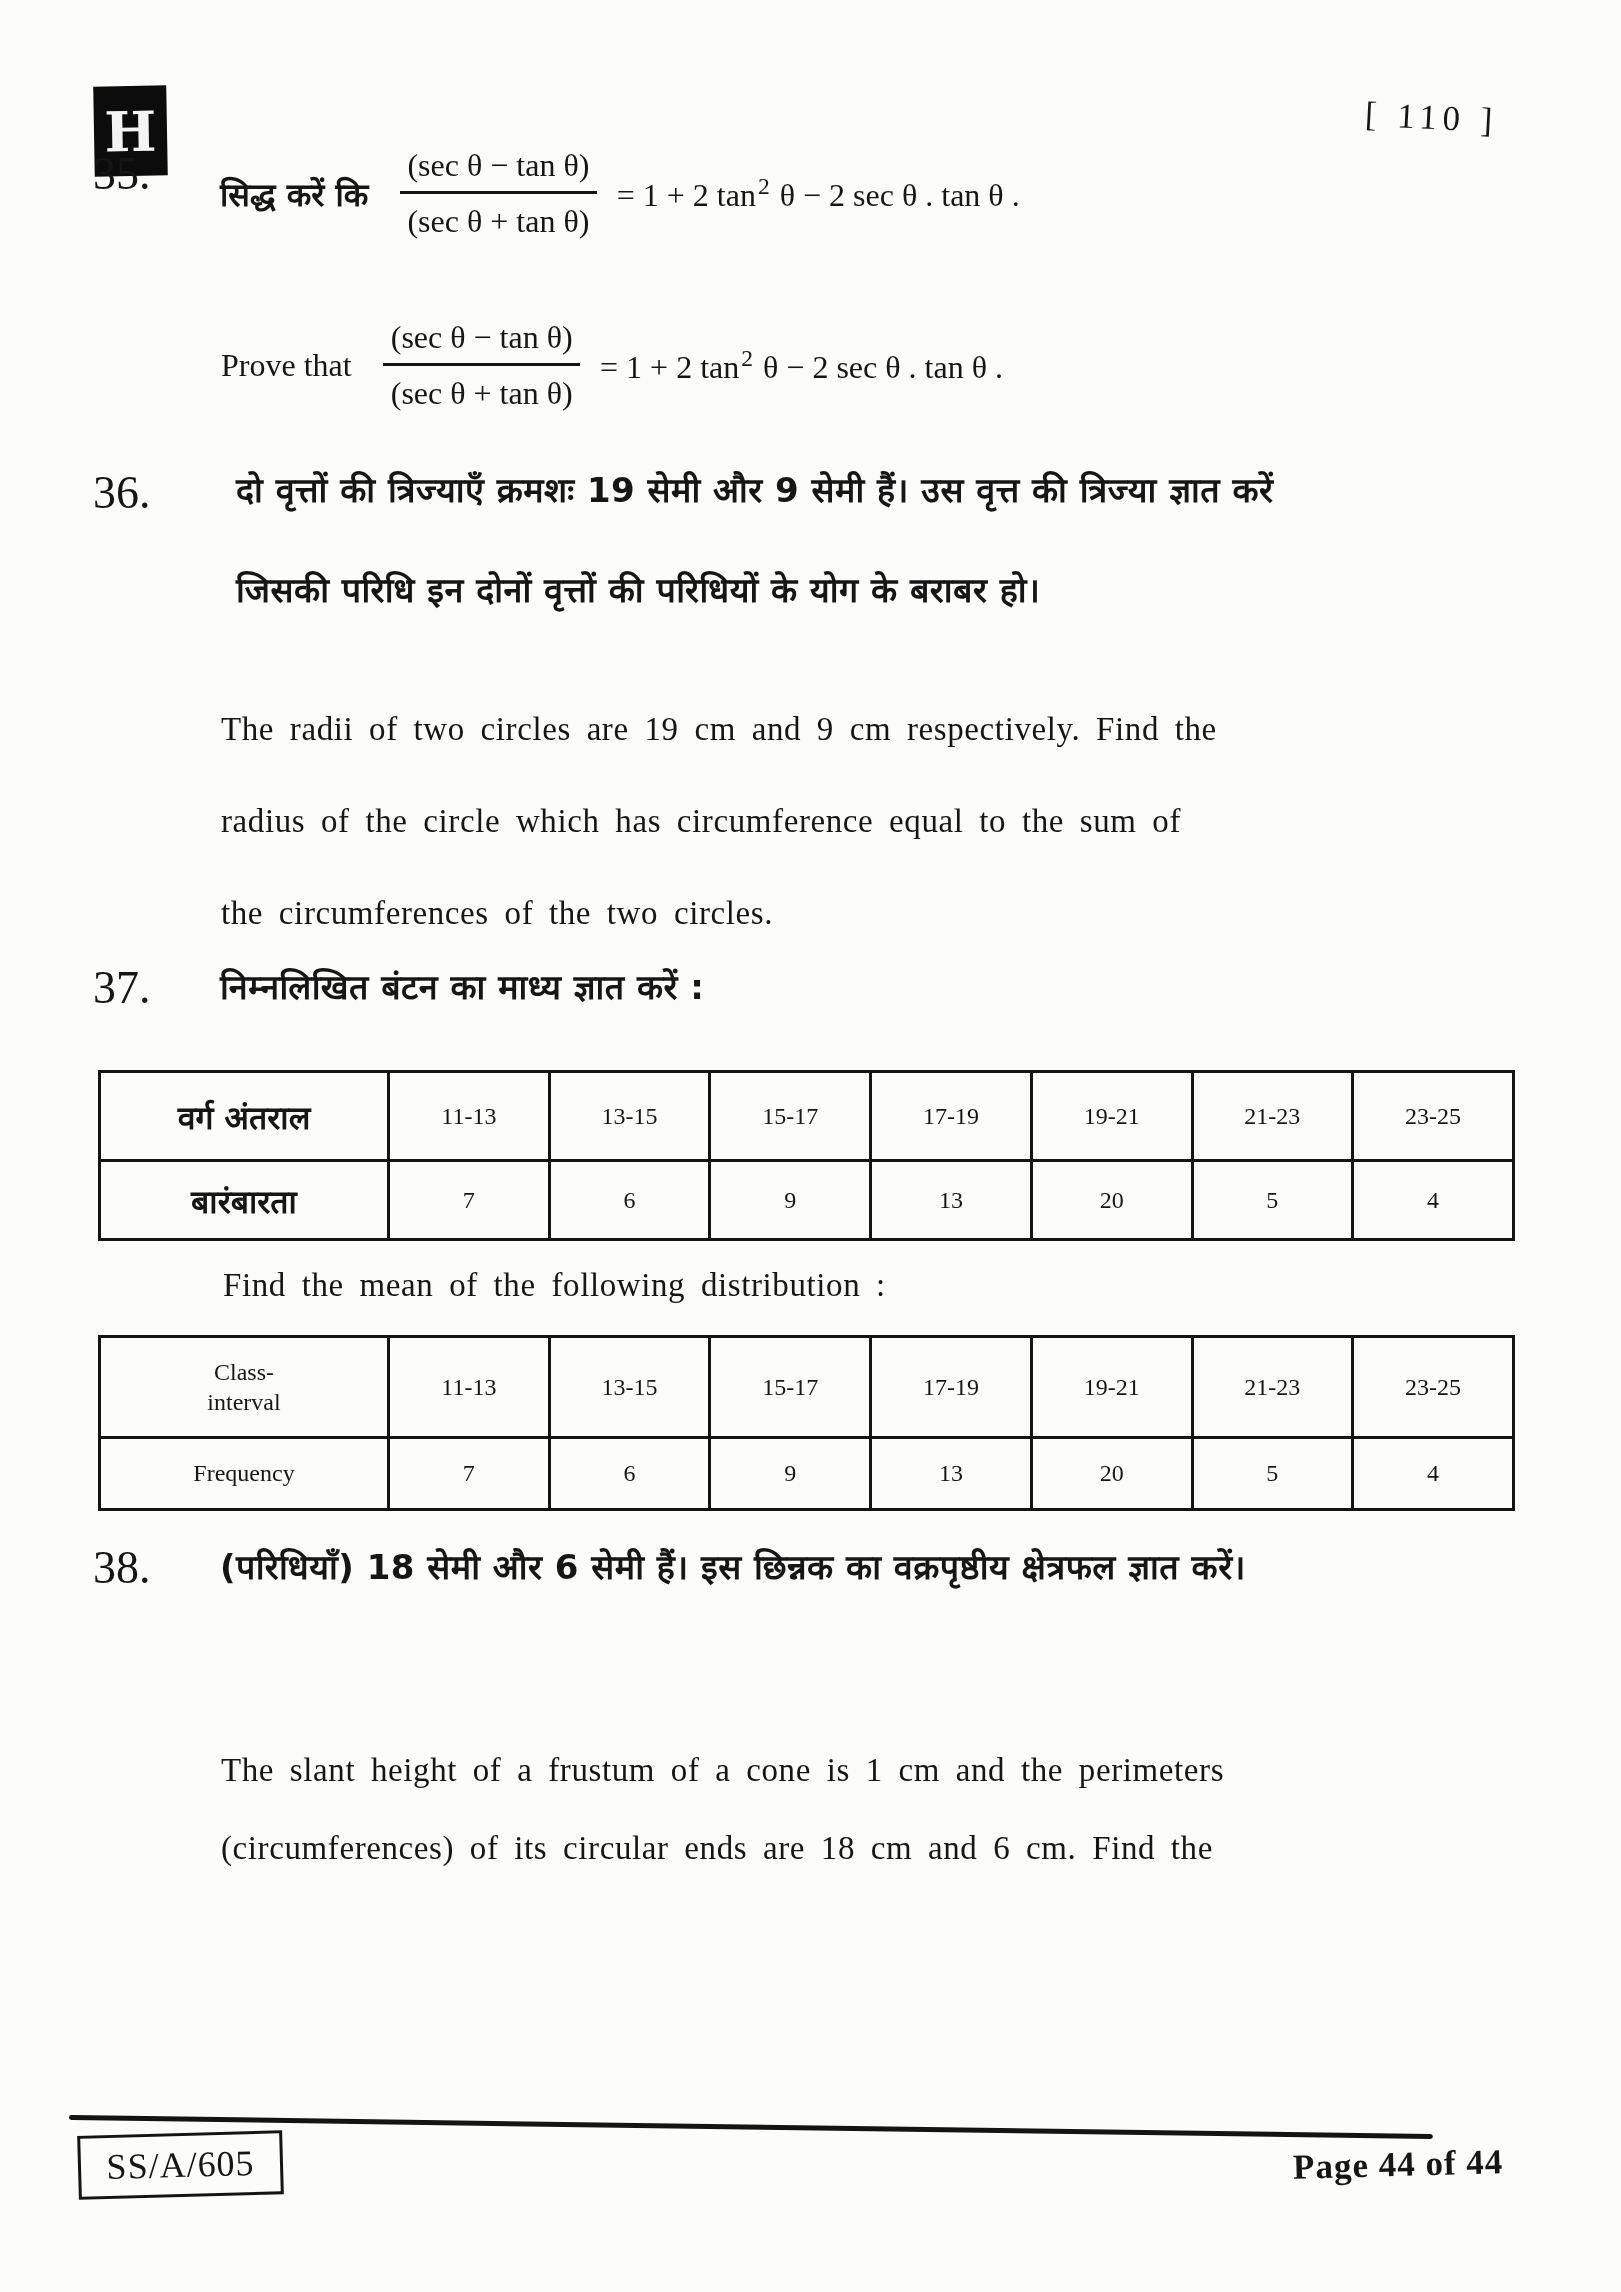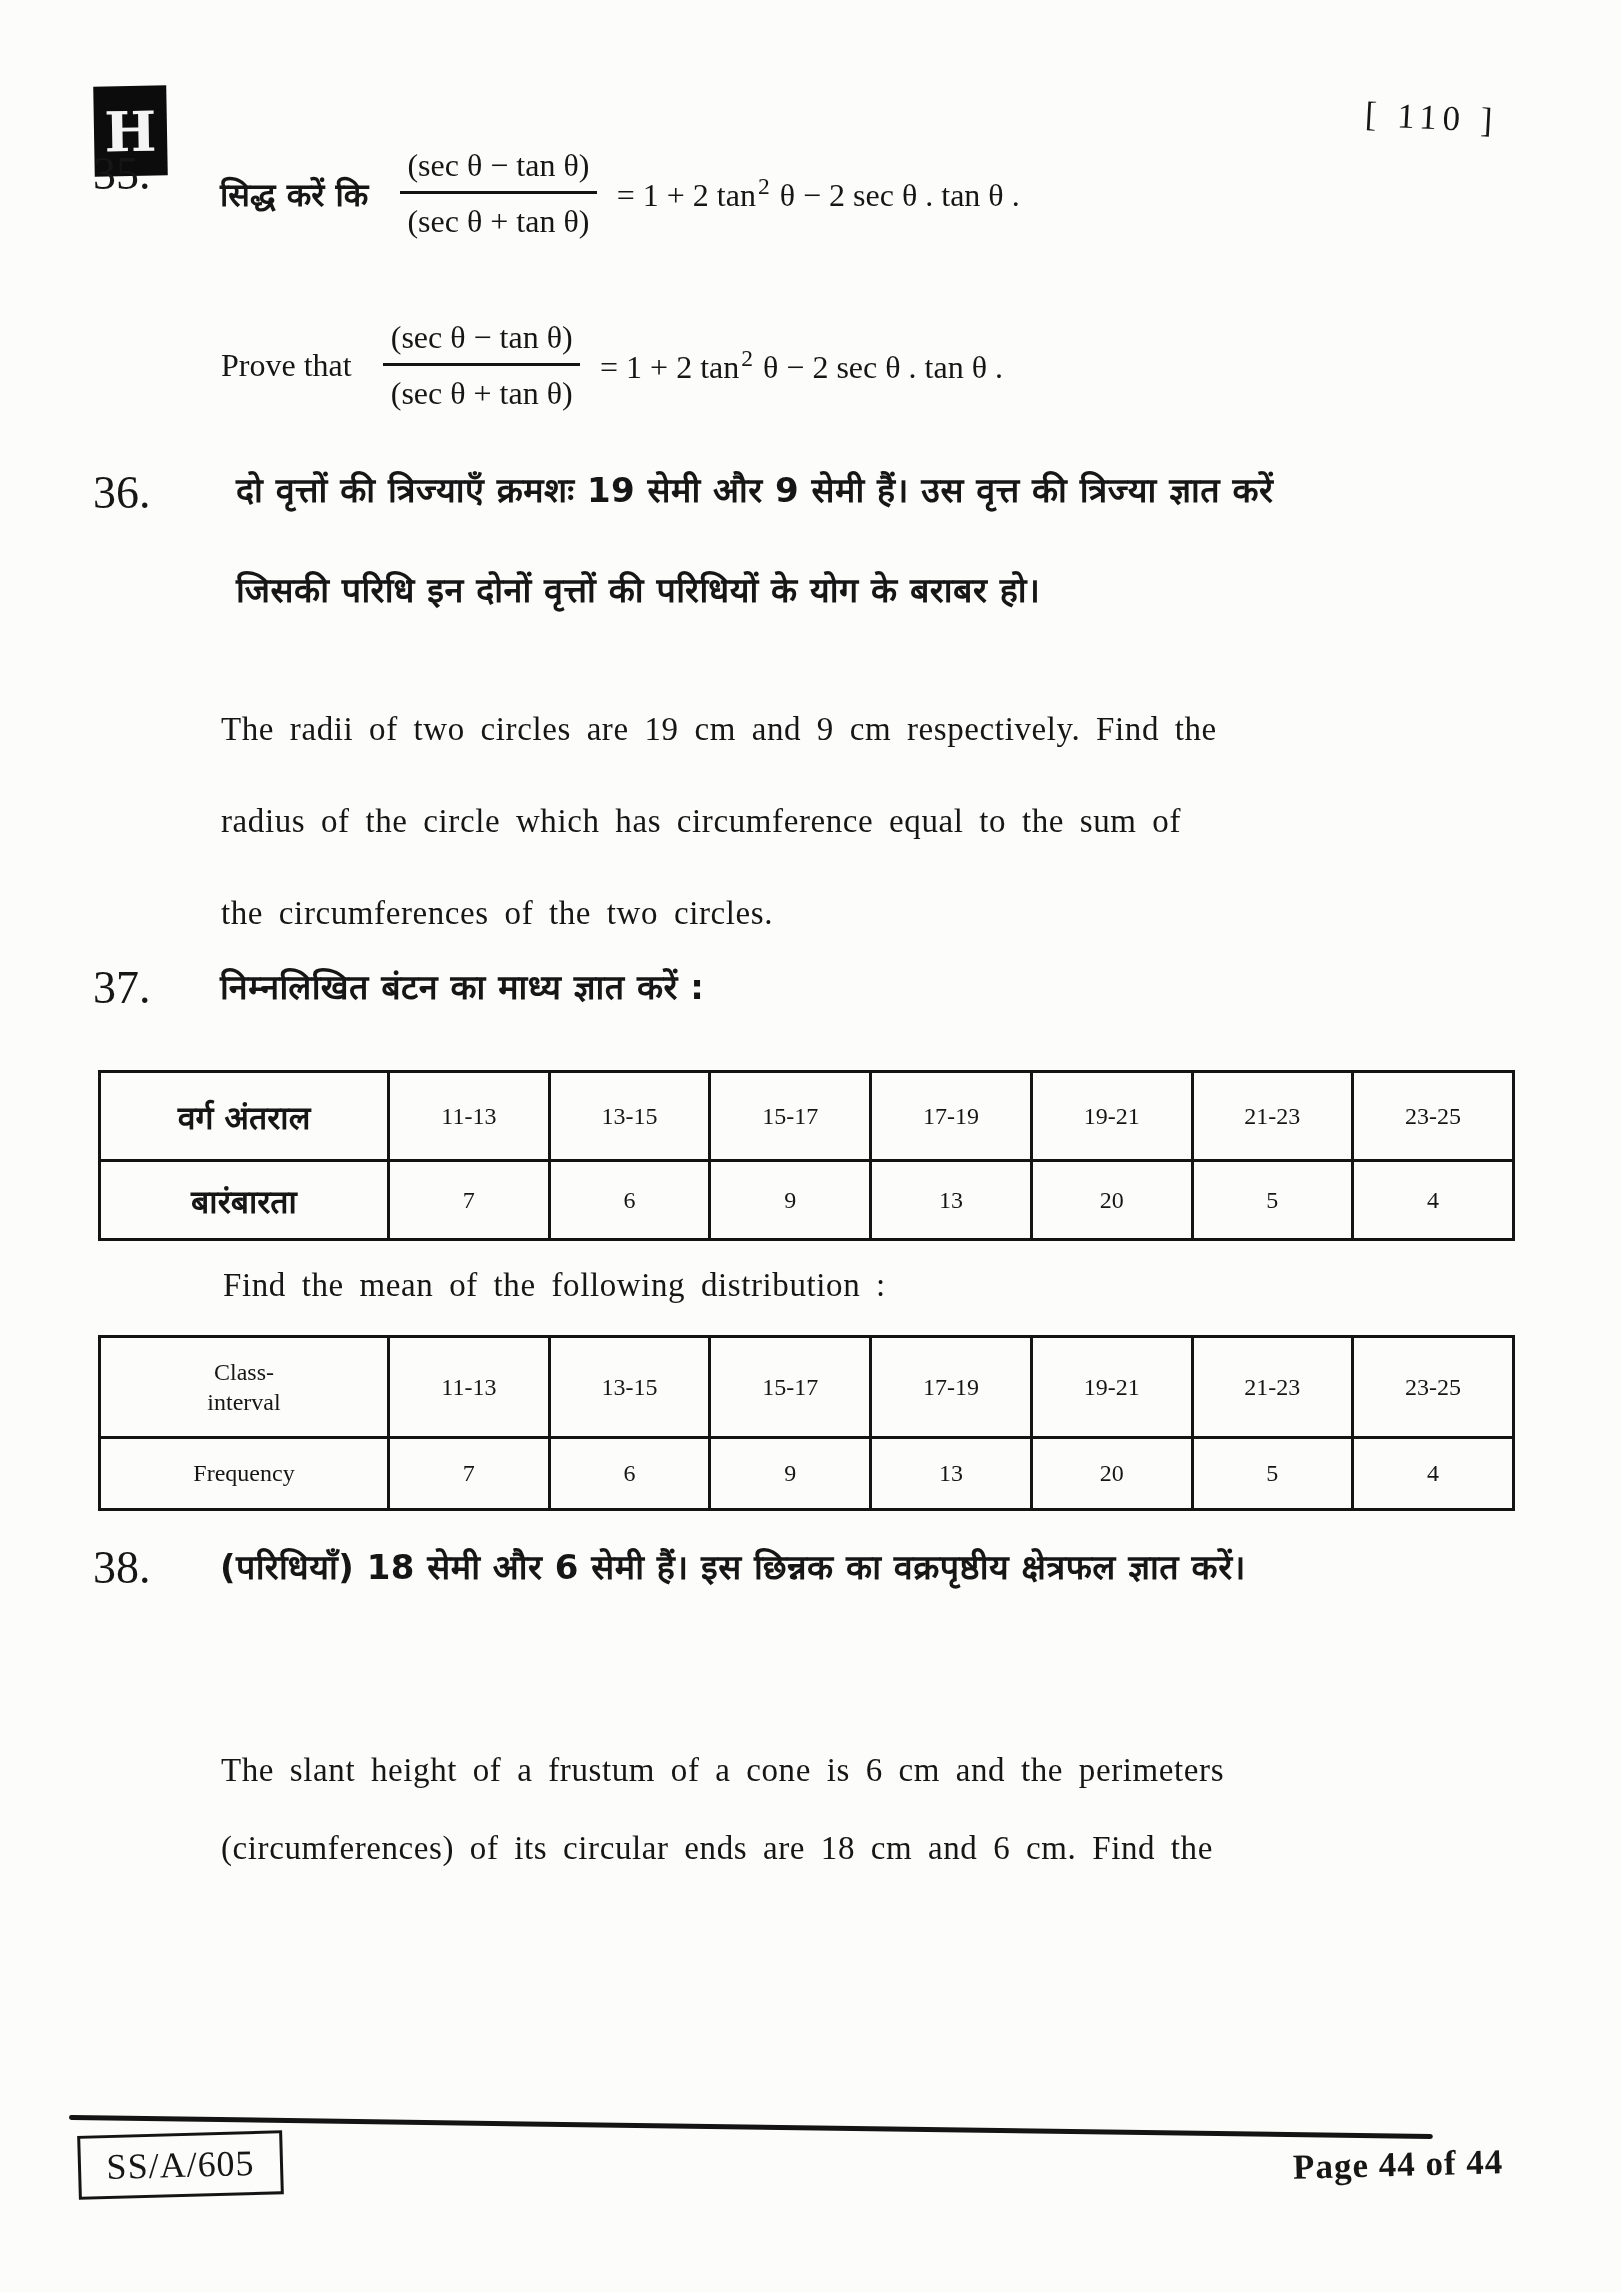--- a/index.html
+++ b/index.html
@@ -186,21 +186,21 @@
     </table>
 
   <section class="qrow" style="top:1541px;">
     <span class="qnum">38.</span>
     <span class="qbody">
       <div class="hline hindi">(परिधियाँ) 18 सेमी और 6 सेमी हैं। इस छिन्नक का वक्रपृष्ठीय क्षेत्रफल ज्ञात करें।</div>
     </span>
   </section>
 
   <section class="abs" style="top:1747px; left:221px; right:69px;">
-    <div class="eline" style="margin-bottom:32px;">The slant height of a frustum of a cone is 6 cm and the perimeters</div>
+    <div class="eline" style="margin-bottom:32px;">The slant height of a frustum of a cone is 1 cm and the perimeters</div>
     <div class="eline" style="margin-bottom:32px;">(circumferences) of its circular ends are 18 cm and 6 cm. Find the</div>
   </section>
 
   <div class="footer-rule"></div>
   <div class="code-box">SS/A/605</div>
   <div class="page-count">Page 44 of 44</div>
 
 </div>
 
 

